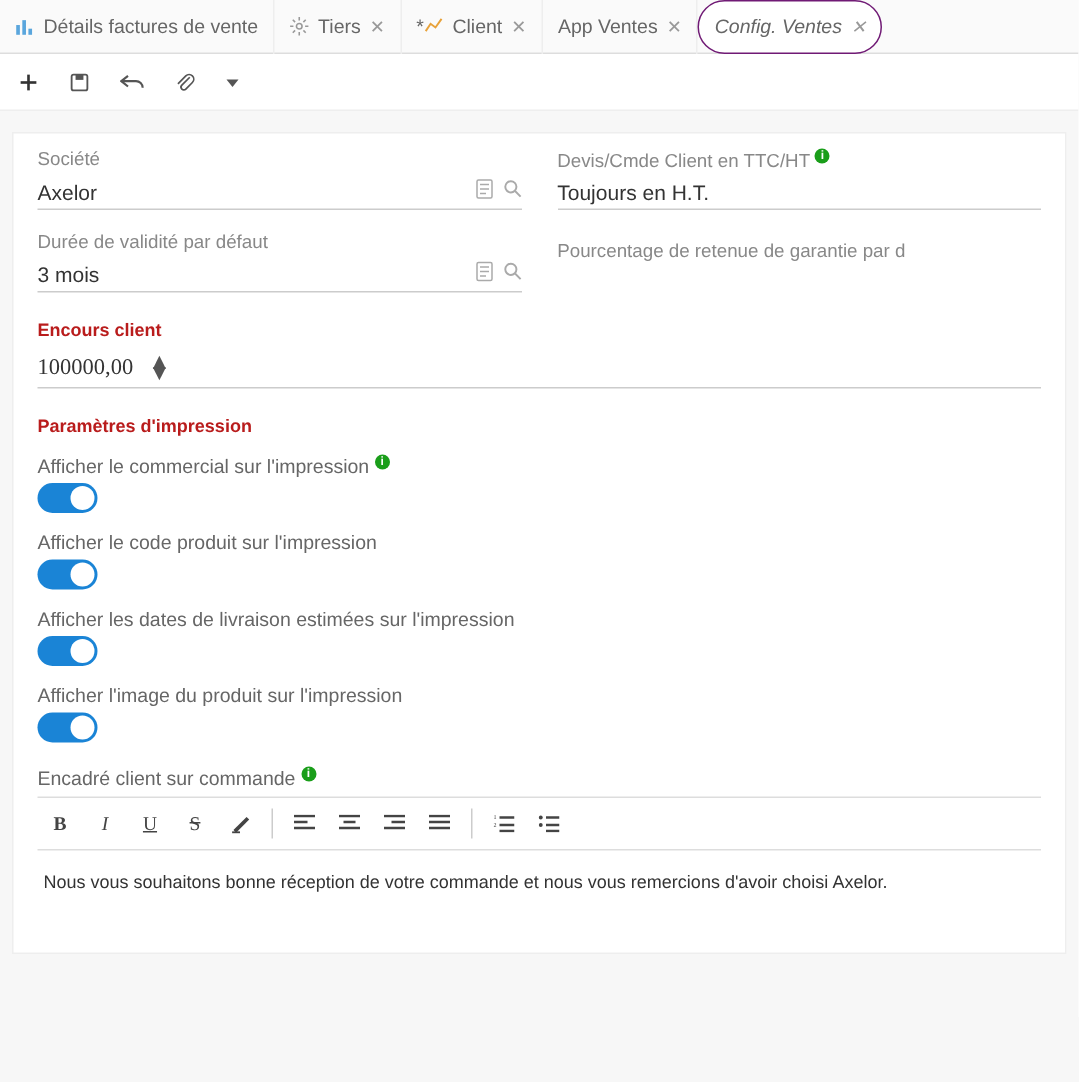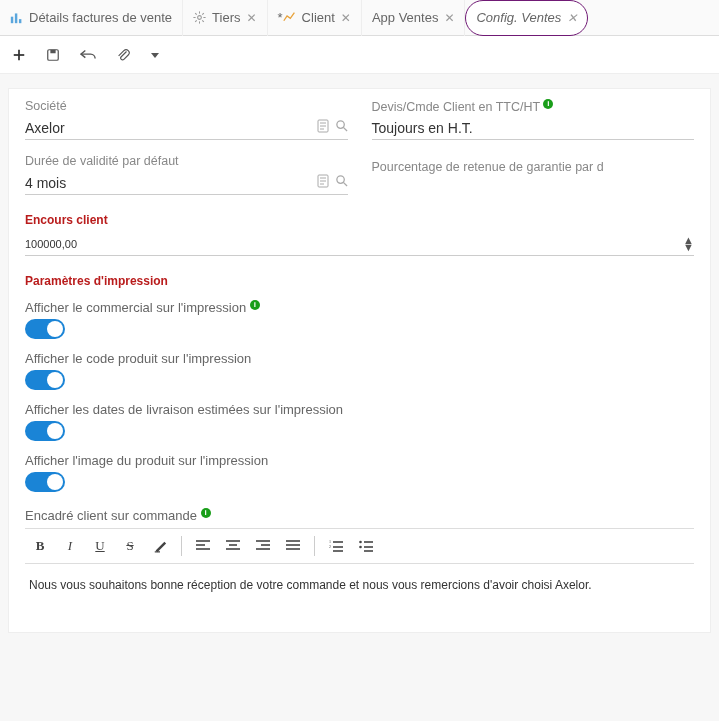--- a/index.html
+++ b/index.html
@@ -106,26 +106,27 @@
     border:3px solid #d02020;
     border-radius: 14px;
     padding: 3px 10px;
     color:#555;
     font-size: 13px;
     margin: 4px 0 4px -6px;
     background:#fff;
   }
   .num-field {
     display:flex;
-    justify-content:space-between;
+    justify-content:flex-start;
     align-items:center;
     border-bottom: 1px solid #ccc;
     padding: 4px 0;
-    font-size: 11px;
+    font-size: 15px;
     color:#333;
+    font-family:Liberation Serif, serif;
   }
   .stepper {
     margin-left: 10px;
     display:flex;
     flex-direction:column;
     line-height: 7px;
     color:#555;
   }
   .toggle-row { margin: 12px 0 6px 0; }
   .toggle-label { color:#666; font-size: 13px; margin-bottom: 4px; }
@@ -284,21 +285,21 @@
       <div class="field-value">
         <span>Toujours en H.T.</span>
       </div>
     </div>
   </div>
 
   <div class="row" style="margin-top:14px;">
     <div class="col">
       <div class="field-label">Durée de validité par défaut</div>
       <div class="field-value">
-        <span>4 mois</span>
+        <span>3 mois</span>
         <span class="field-icons">
           <span><svg width="12" height="14" viewBox="0 0 12 14">
                 <rect x="1" y="1" width="10" height="12" rx="1" fill="none" stroke="#aaa"></rect>
                 <line x1="3" y1="4" x2="9" y2="4" stroke="#aaa"></line>
                 <line x1="3" y1="7" x2="9" y2="7" stroke="#aaa"></line>
                 <line x1="3" y1="10" x2="7" y2="10" stroke="#aaa"></line>
               </svg></span>
           <span><svg width="13" height="13" viewBox="0 0 14 14">
                 <circle cx="6" cy="6" r="4" fill="none" stroke="#aaa" stroke-width="1.4"></circle>
                 <line x1="9" y1="9" x2="13" y2="13" stroke="#aaa" stroke-width="1.4"></line>

